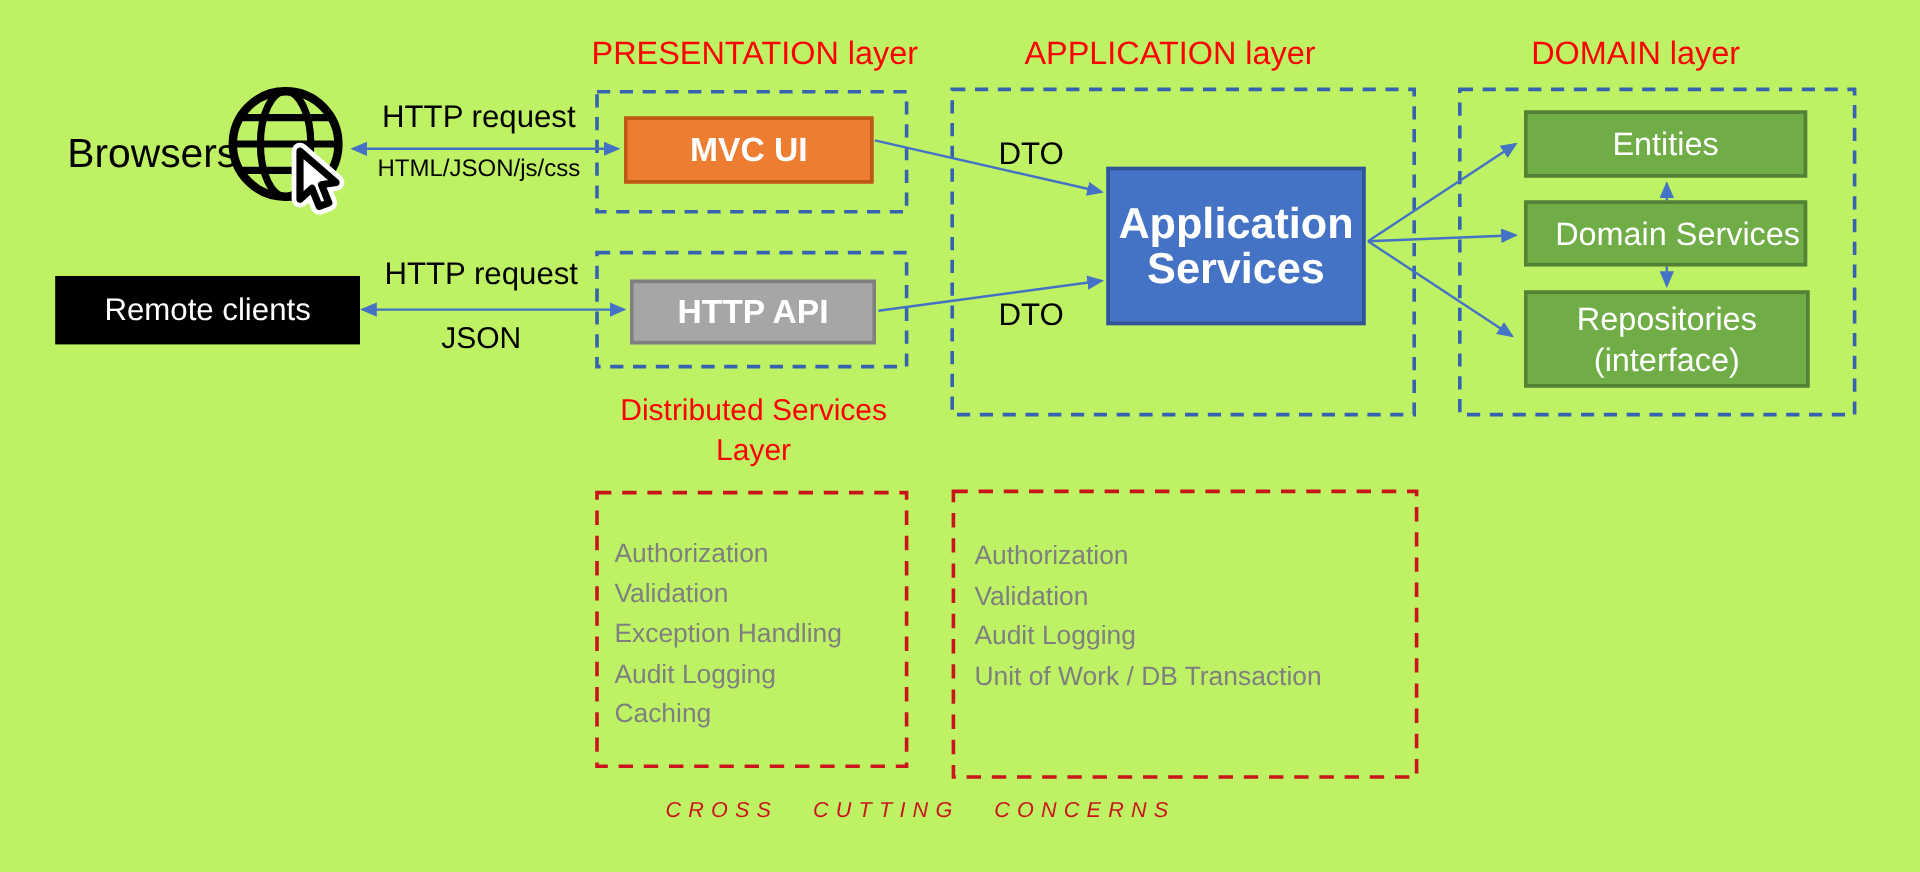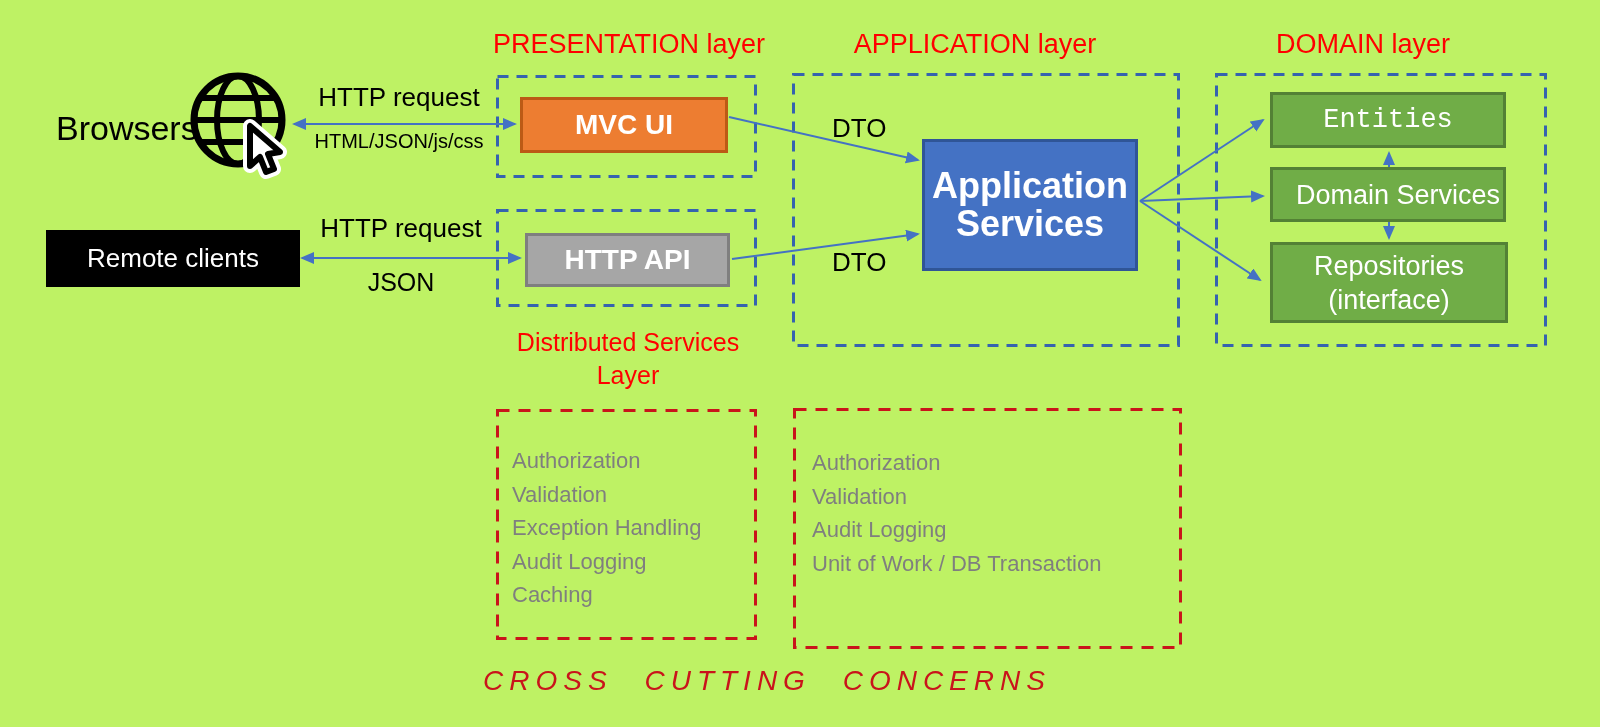--- a/index.html
+++ b/index.html
@@ -51,21 +51,21 @@
   }
   .app-services{
     left:922px;top:139px;width:216px;height:132px;
     background:var(--blue-fill);border:3px solid var(--blue-border);
     font-weight:bold;font-size:36px;line-height:38px;
   }
   .green-box{
     background:var(--green-fill);border:3px solid var(--green-border);
     font-size:27px;line-height:34px;
   }
-  .entities{left:1270px;top:92px;width:236px;height:56px;font-family:Liberation Mono, monospace;}
+  .entities{left:1270px;top:92px;width:236px;height:56px;}
   .domain-services{left:1270px;top:167px;width:236px;height:55px;padding-left:20px;}
   .repositories{left:1270px;top:242px;width:238px;height:81px;text-align:center;}
 
   .remote-clients{
     left:46px;top:230px;width:254px;height:57px;
     background:#000000;font-size:26px;
   }
   .browsers-label{
     left:56px;top:109px;font-size:34px;color:#000000;
   }
@@ -81,21 +81,21 @@
     font-size:25px;line-height:33px;font-weight:500;
     text-align:center;
   }
   .concern-list{
     color:var(--concern-gray);
     font-size:22px;line-height:33.5px;
   }
   .cross-cutting{
     left:767px;top:665px;
     color:var(--dark-red);
-    font-size:28px;font-style:italic;font-weight:500;
+    font-size:18px;font-style:italic;font-weight:500;
     letter-spacing:6px;word-spacing:18px;
   }
 </style>
 </head>
 <body>
 
 <div id="canvas">
 
   <svg id="connector-layer" width="1600" height="727" viewBox="0 0 1600 727">
     <defs>

